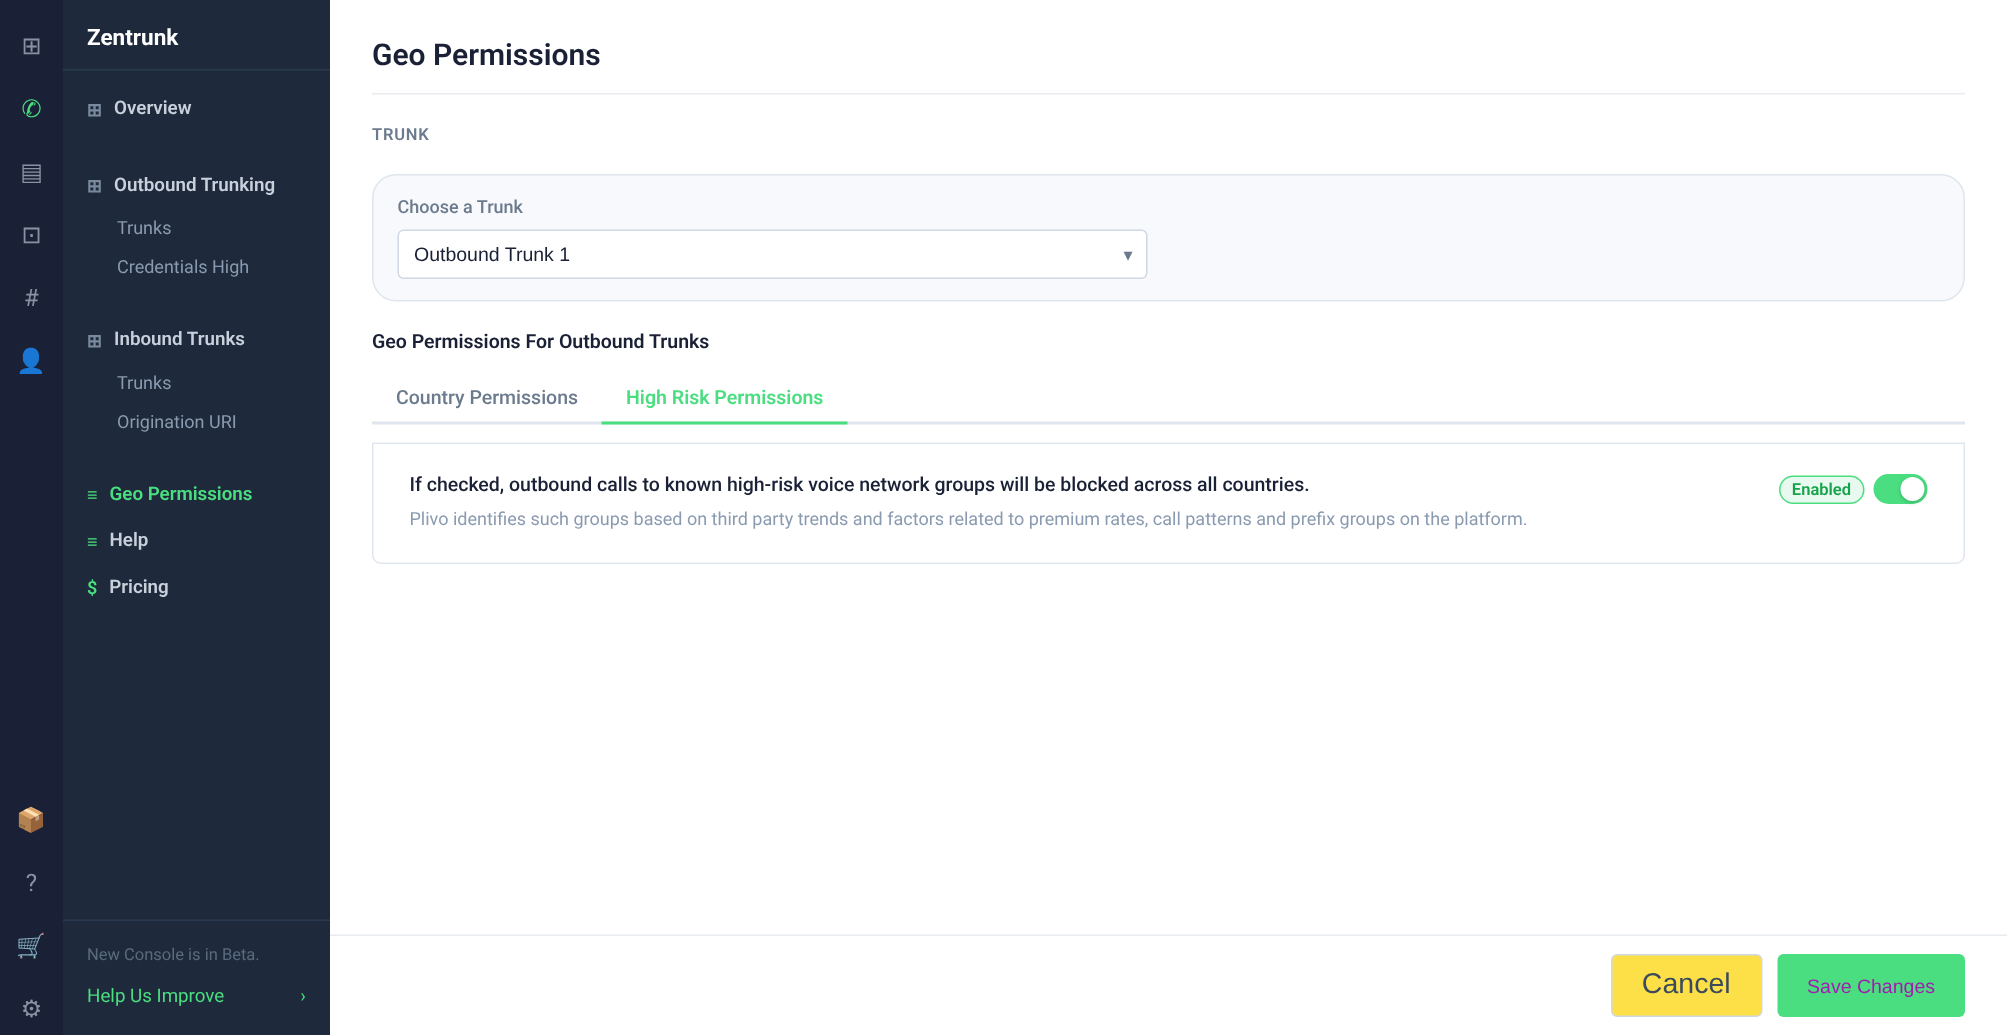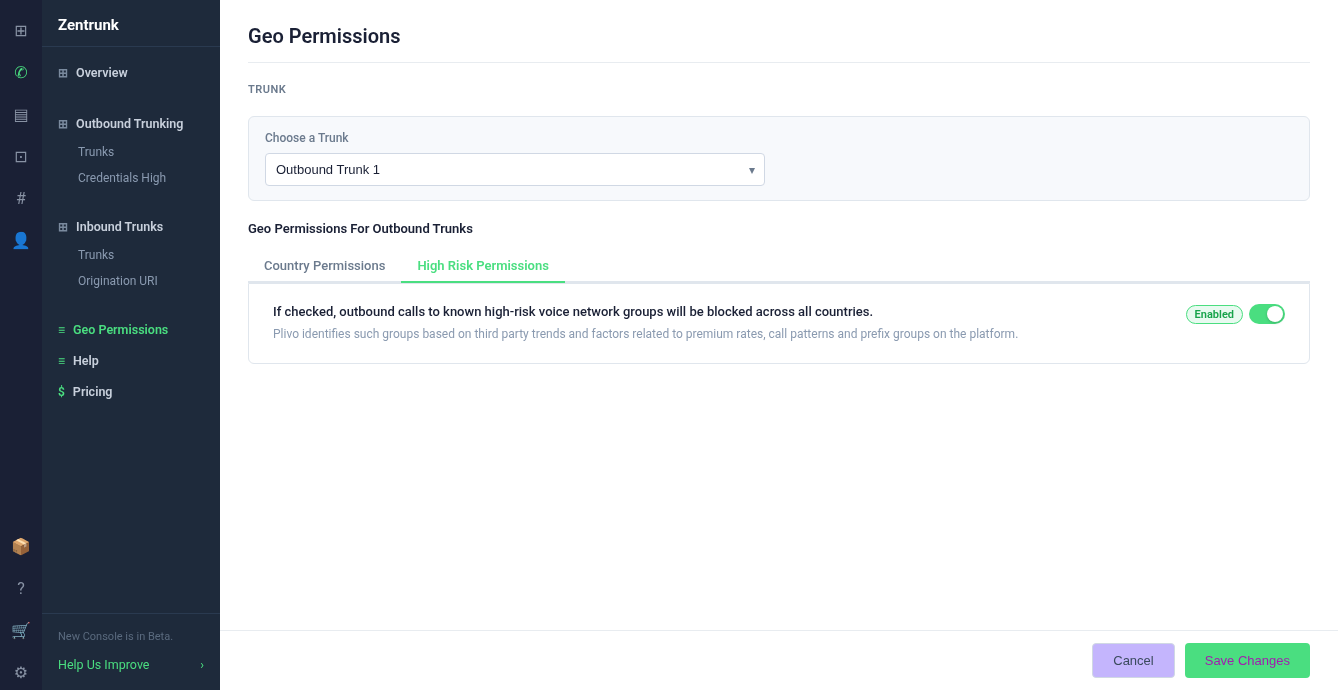--- a/index.html
+++ b/index.html
@@ -126,21 +126,21 @@
       font-size: 11px;
       font-weight: 600;
       color: #6b7a8d;
       text-transform: uppercase;
       letter-spacing: 0.5px;
       margin-bottom: 20px;
     }
     .trunk-select-wrapper {
       background: #f7f9fc;
       border: 1px solid #e0e6ed;
-      border-radius: 6px;
+      border-radius: 16px;
       padding: 14px 16px;
       margin-bottom: 20px;
     }
     .choose-trunk-label {
       font-size: 12px;
       color: #6b7a8d;
       margin-bottom: 8px;
       font-weight: 500;
     }
     .trunk-select {
@@ -177,21 +177,21 @@
       font-size: 13px;
       font-weight: 600;
       color: #1a2035;
       margin-bottom: 14px;
     }
 
     
     .tabs {
       display: flex;
       border-bottom: 2px solid #e0e6ed;
-      margin-bottom: 0;
+      margin-bottom: 12px;
     }
     .tab {
       padding: 8px 16px;
       font-size: 13px;
       font-weight: 500;
       color: #6b7a8d;
       cursor: pointer;
       border-bottom: 2px solid transparent;
       margin-bottom: -2px;
     }
@@ -270,23 +270,23 @@
     .main-footer {
       padding: 12px 28px;
       background: #fff;
       border-top: 1px solid #e8ecf0;
       display: flex;
       justify-content: flex-end;
       gap: 10px;
     }
     .btn-cancel {
       padding: 9px 20px;
-      font-size: 13px;
+      font-size: 19px;
       border: 1px solid #d0d8e4;
-      background: #c4b5fd;
+      background: #fde047;
       color: #3a4a5c;
       border-radius: 4px;
       cursor: pointer;
       font-weight: 500;
     }
     .btn-save {
       padding: 9px 20px;
       font-size: 13px;
       background: #4ade80;
       color: #a21caf;

